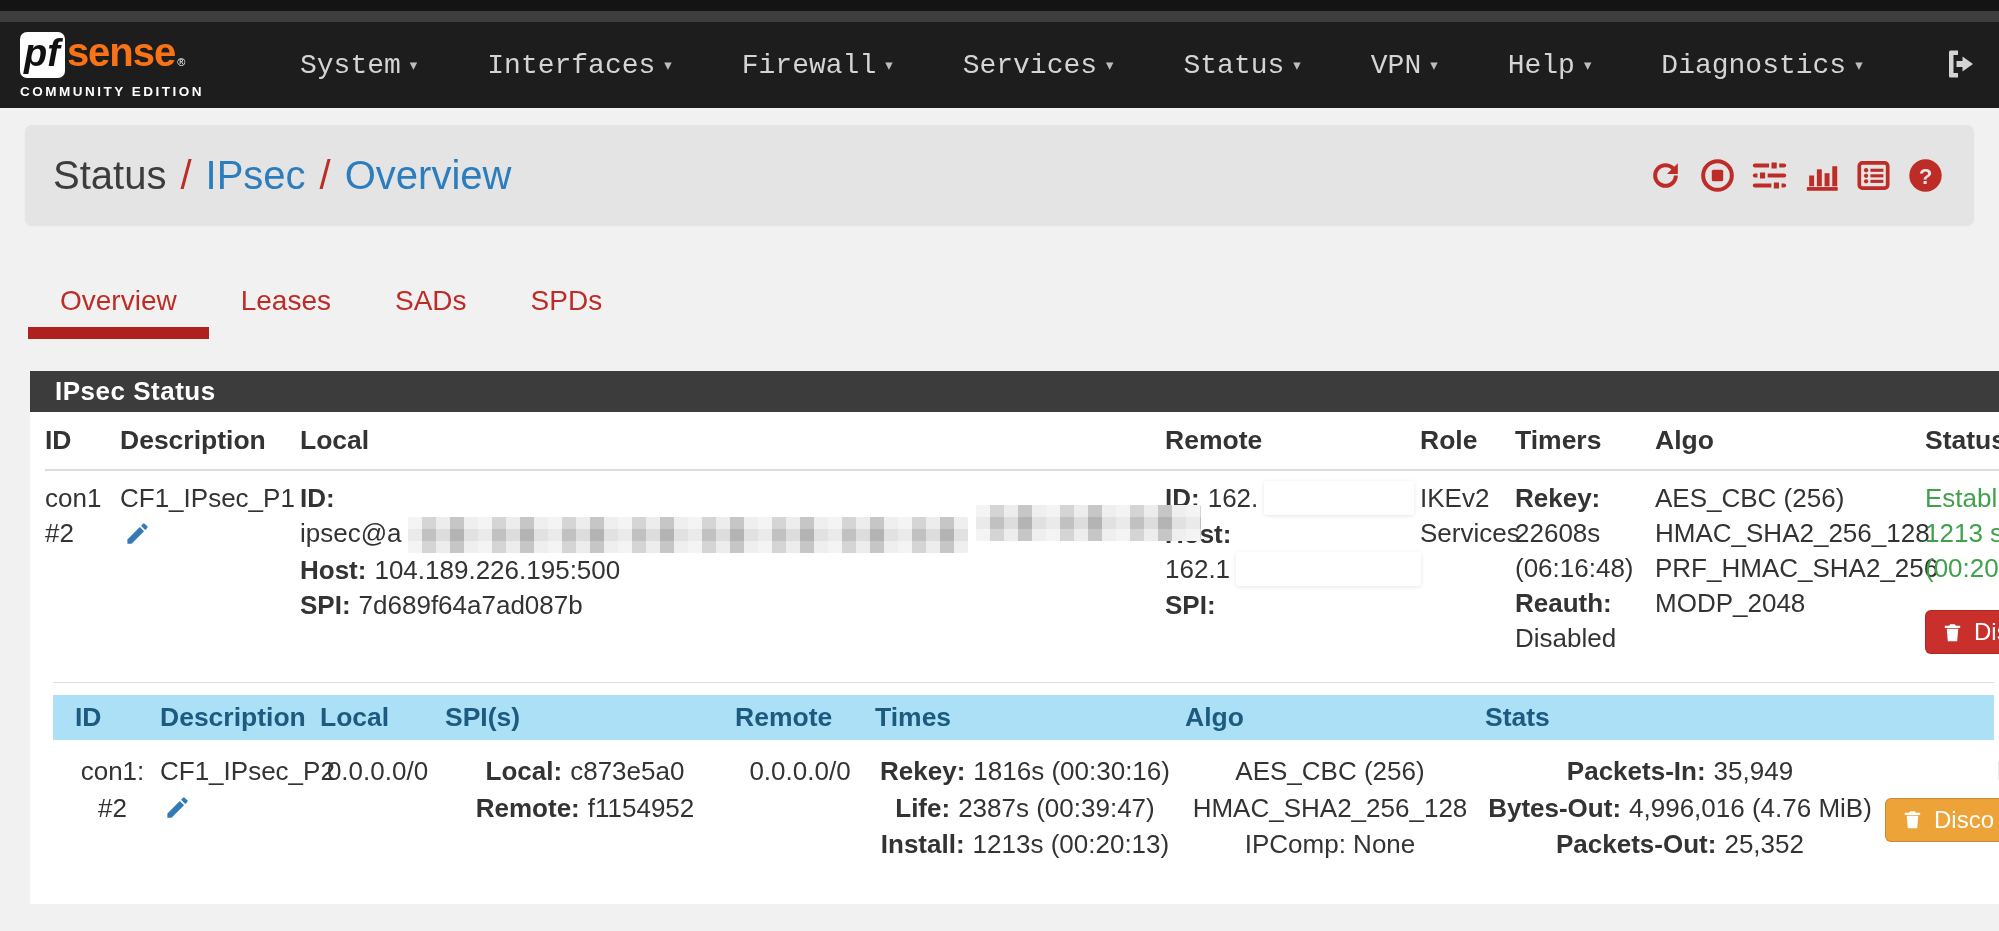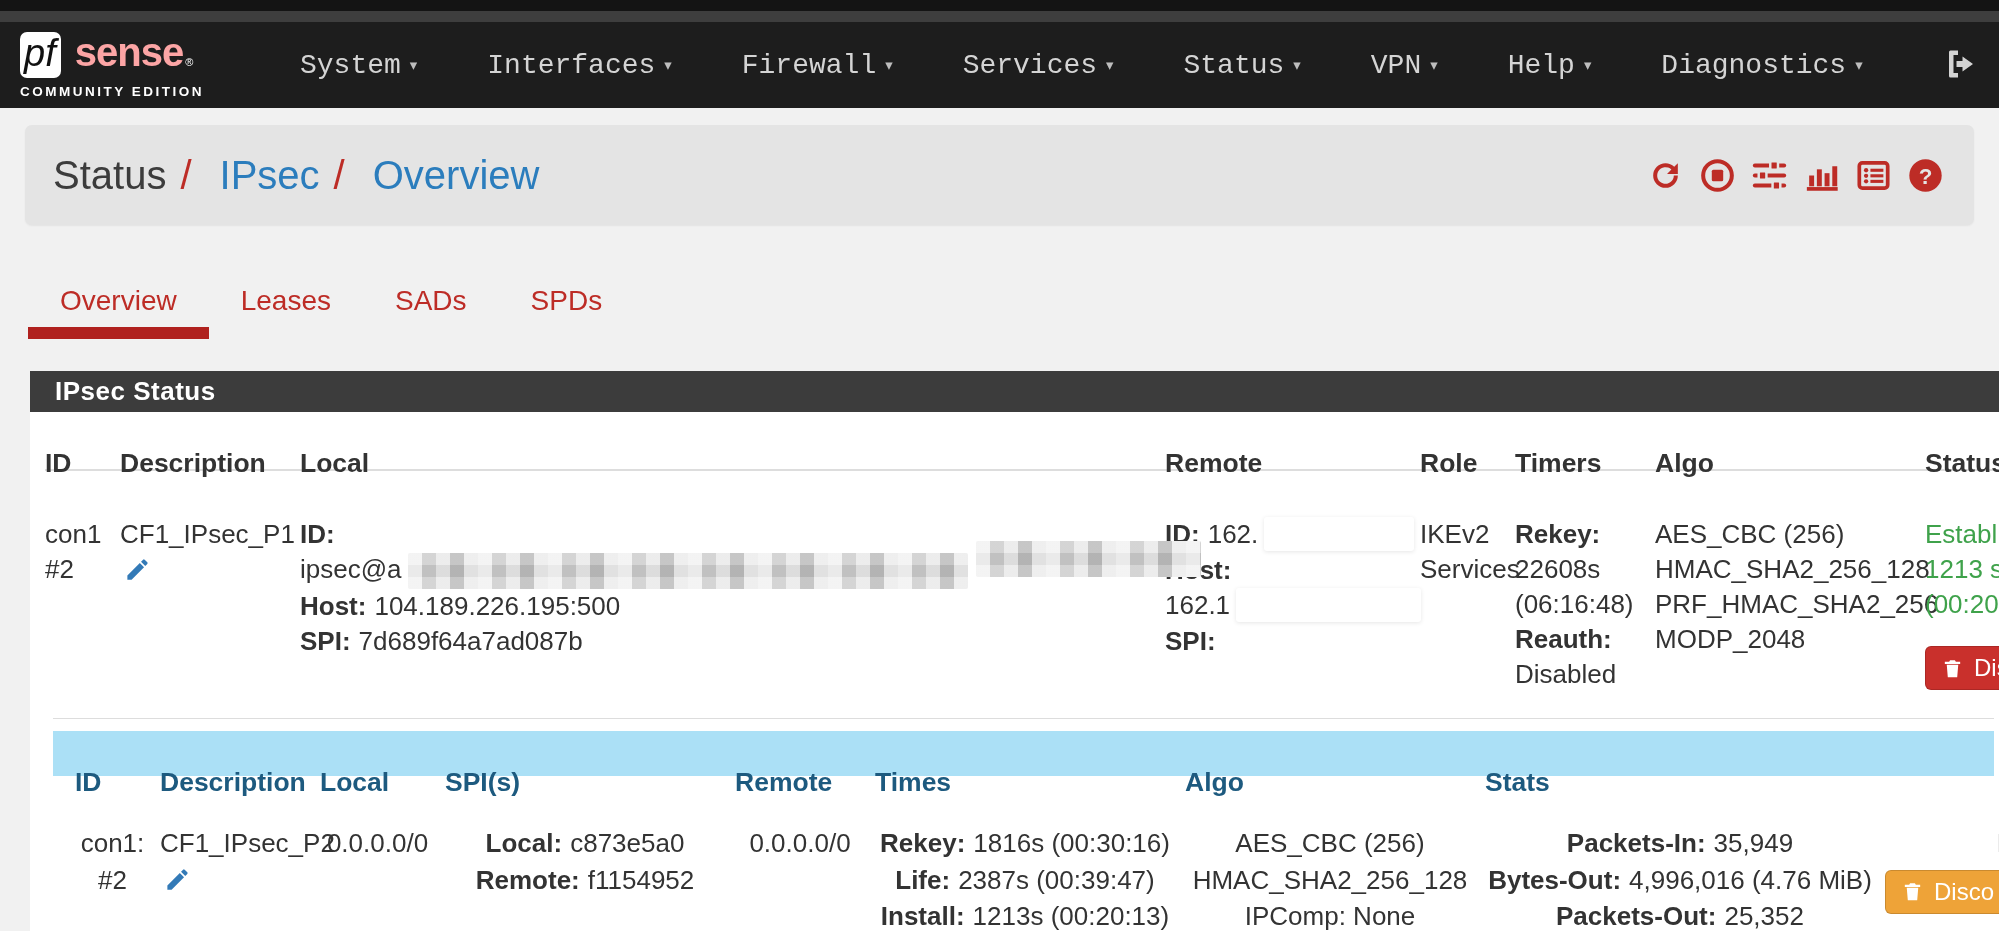--- a/index.html
+++ b/index.html
@@ -19,57 +19,57 @@
   html,body{width:1999px;height:931px;overflow:hidden;}
   body{font-family:"Liberation Sans","DejaVu Sans",sans-serif;background:#f1f1f1;color:#333;}
   .viewport{position:relative;width:1999px;height:931px;overflow:hidden;}
 
   
   .nav-strip1{height:11px;background:#141414;}
   .nav-strip2{height:11px;background:#3e3e3e;}
   .navbar{height:86px;background:var(--navbar-bg);display:flex;align-items:center;position:relative;}
   .brand{display:flex;flex-direction:column;margin-left:20px;cursor:pointer;}
   .brand-row{display:flex;align-items:baseline;}
-  .pf-box{background:#fff;color:#111;font-weight:normal;font-style:italic;font-size:38px;padding:2px 5px 6px 4px;border-radius:7px;line-height:1;}
-  .sense-txt{color:#fca5a5;font-weight:bold;font-size:40px;letter-spacing:-1px;line-height:1;margin-left:14px;}
+  .pf-box{background:#fff;color:#111;font-weight:bold;font-style:italic;font-size:38px;padding:2px 5px 6px 4px;border-radius:7px;line-height:1;}
+  .sense-txt{color:#f97316;font-weight:bold;font-size:40px;letter-spacing:-1px;line-height:1;margin-left:2px;}
   .reg-mark{color:#fff;font-size:11px;margin-left:2px;}
   .edition{color:#fff;font-weight:bold;font-size:13.5px;letter-spacing:2.5px;margin-top:6px;}
   .nav-items{display:flex;list-style:none;margin-left:62px;}
   .nav-item{color:#d4d4d4;font-size:28px;padding:18px 34px;cursor:pointer;white-space:nowrap;font-family:Liberation Mono, monospace;}
   .caret{font-size:19px;margin-left:7px;position:relative;top:-2px;color:#bdbdbd;}
   .logout{position:absolute;right:20px;top:24px;color:#d4d4d4;cursor:pointer;}
   .logout svg{width:36px;height:36px;}
 
   
   .breadcrumb-bar{margin:17px 25px 0 25px;height:100px;background:var(--breadcrumb-bg);border-radius:7px;display:flex;align-items:center;justify-content:space-between;padding:0 30px 0 28px;box-shadow:0 1px 2px rgba(0,0,0,.06);}
   .breadcrumb{font-size:40px;display:flex;align-items:baseline;gap:14px;}
   .crumb-static{color:#3c3c3c;}
   .crumb-sep{color:var(--accent-red);}
-  .crumb-link{color:var(--link-blue);cursor:pointer;text-decoration:none;margin-left:14px;}
+  .crumb-link{color:var(--link-blue);cursor:pointer;text-decoration:none;}
   .bc-actions{display:flex;align-items:center;gap:15px;color:var(--accent-red);}
   .bc-actions .ic{width:37px;height:37px;cursor:pointer;display:block;}
 
   
   .tabs{list-style:none;display:flex;margin:60px 0 0 28px;}
   .tab{font-size:28px;color:var(--accent-red);padding:0 32px 22px 32px;cursor:pointer;position:relative;}
   .tab.active{font-weight:normal;}
   .tab.active::after{content:"";position:absolute;left:0;right:0;bottom:0;height:12px;background:#b0211e;}
 
   
   .panel{margin:32px 0 0 30px;width:2220px;}
   .panel-heading{height:41px;background:var(--panel-header-bg);color:#fff;font-weight:bold;font-size:26px;display:flex;align-items:center;padding-left:25px;letter-spacing:.5px;}
   .panel-body{background:#fff;padding-left:15px;min-height:492px;}
 
   .pgrid{display:grid;grid-template-columns:75px 180px 865px 255px 95px 140px 270px 400px;}
   .cgrid{display:grid;grid-template-columns:85px 160px 125px 290px 140px 310px 300px 400px 330px;}
 
   .thead{height:59px;align-items:center;font-weight:bold;font-size:26.5px;border-bottom:2px solid #ddd;}
   .trow{padding:10px 0 16px 0;font-size:26px;}
   .ln{line-height:35px;min-height:35px;white-space:nowrap;}
-  .cell{padding-right:10px;margin-top:36px;}
+  .cell{padding-right:10px;}
   .lbl{font-weight:bold;margin-right:8px;}
 
   .edit-icon{display:inline-block;margin-top:4px;margin-left:4px;cursor:pointer;}
   .edit-icon svg{width:27px;height:27px;fill:var(--edit-blue);}
 
   .redact-pixel{display:inline-block;vertical-align:middle;height:36px;border-radius:2px;background-color:#dcdcdc;background-image:repeating-linear-gradient(90deg,rgba(255,255,255,.55) 0 14px,rgba(0,0,0,.08) 14px 28px,rgba(255,255,255,.25) 28px 42px,rgba(0,0,0,.14) 42px 56px,rgba(255,255,255,.35) 56px 70px),repeating-linear-gradient(0deg,rgba(255,255,255,.3) 0 12px,rgba(0,0,0,.05) 12px 24px);}
   .rp1{width:560px;margin-left:6px;}
   .rp2{width:225px;margin-left:8px;position:relative;top:-12px;}
   .redact-white{display:inline-block;vertical-align:middle;height:34px;background:#fff;border-radius:3px;box-shadow:0 1px 4px rgba(0,0,0,.10);margin-left:6px;position:relative;top:-2px;}
   .rw-id{width:150px;}

